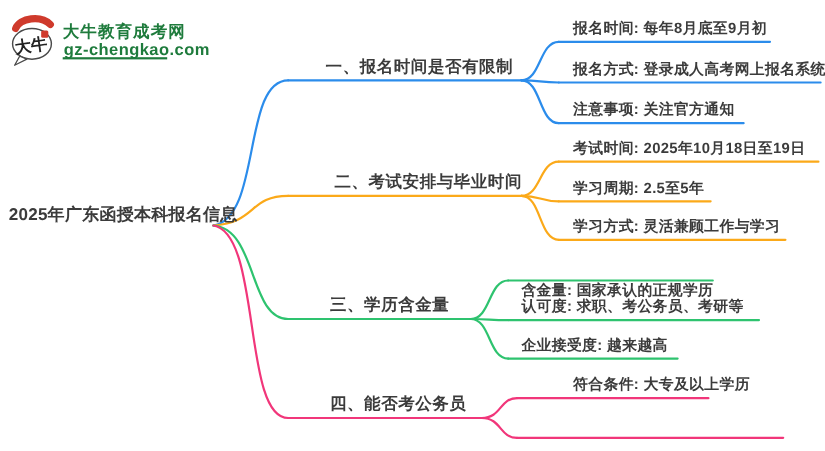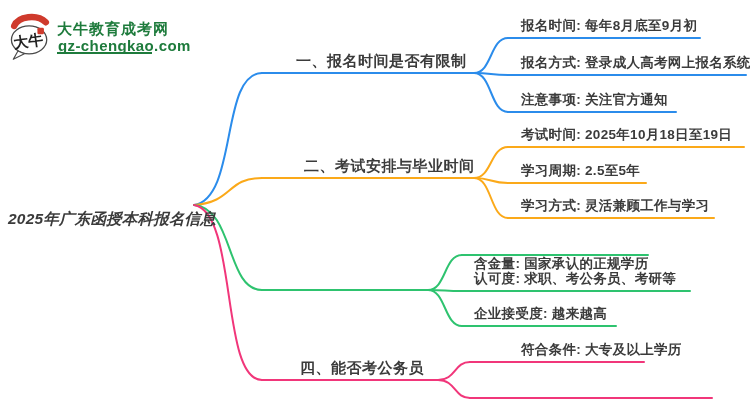--- a/index.html
+++ b/index.html
@@ -79,32 +79,33 @@
       <path d="M 11 42 L 6 51 L 18 45 Z" fill="#ffffff" stroke="#4a4a4a" stroke-width="1.2" stroke-linejoin="round"></path>
       <path d="M 7 15 A 19 13 0 0 1 41 11" fill="none" stroke="#cf3a2c" stroke-width="7" stroke-linecap="round"></path>
       <rect x="32" y="17" width="7" height="7" rx="1.5" fill="#cf3a2c"></rect>
       <text x="22" y="37" text-anchor="middle" font-size="16" font-weight="bold" fill="#222222" transform="rotate(-8 22 31)">大牛</text>
     </svg>
     <div class="site-name">大牛教育成考网</div>
     <div class="site-domain">gz-chengkao.com</div>
     <div class="domain-rule"></div>
   </div>
 
-  <div class="node root-label" style="left:8px; top:209px;font-style:italic;">2025年广东函授本科报名信息</div>
+  <div class="node root-label" style="left:8px; top:186px;">2025年广东函授本科报名信息</div>
 
   <div class="node parent-label" style="left:296px; top:51px;">一、报名时间是否有限制</div>
   <div class="node leaf-label" style="left:521px; top:17px;">报名时间: 每年8月底至9月初</div>
   <div class="node leaf-label" style="left:521px; top:54px;">报名方式: 登录成人高考网上报名系统</div>
   <div class="node leaf-label" style="left:521px; top:91px;">注意事项: 关注官方通知</div>
 
   <div class="node parent-label" style="left:304px; top:156px;">二、考试安排与毕业时间</div>
   <div class="node leaf-label" style="left:521px; top:126px;">考试时间: 2025年10月18日至19日</div>
   <div class="node leaf-label" style="left:521px; top:162px;">学习周期: 2.5至5年</div>
   <div class="node leaf-label" style="left:521px; top:197px;">学习方式: 灵活兼顾工作与学习</div>
 
+  <div class="node parent-label" style="left:300px; top:268px;">三、学历含金量</div>
   <div class="node leaf-label" style="left:474px; top:234px;margin-top:21px;">含金量: 国家承认的正规学历</div>
   <div class="node leaf-label" style="left:474px; top:305px;">企业接受度: 越来越高</div>
   <div class="node leaf-label" style="left:474px; top:270px;">认可度: 求职、考公务员、考研等</div>
 
   <div class="node parent-label" style="left:300px; top:358px;">四、能否考公务员</div>
   <div class="node leaf-label" style="left:481px; top:341px;margin-left:40px;">符合条件: 大专及以上学历</div>
 
 </div>
 
 </body></html>

